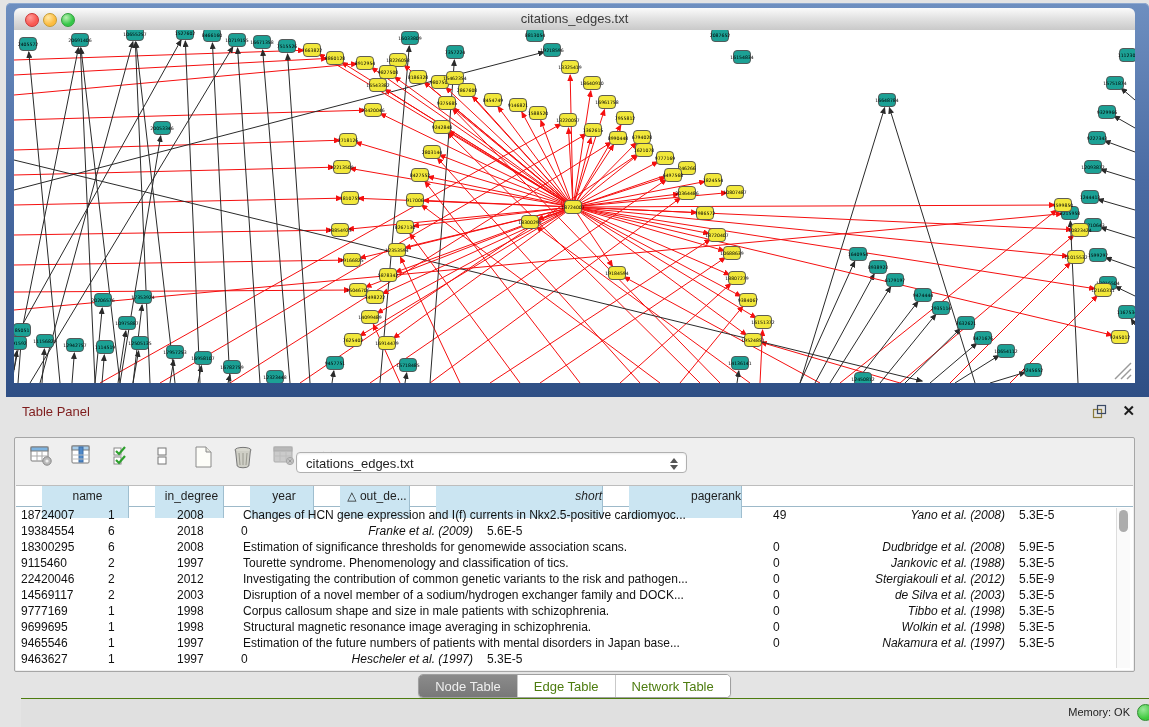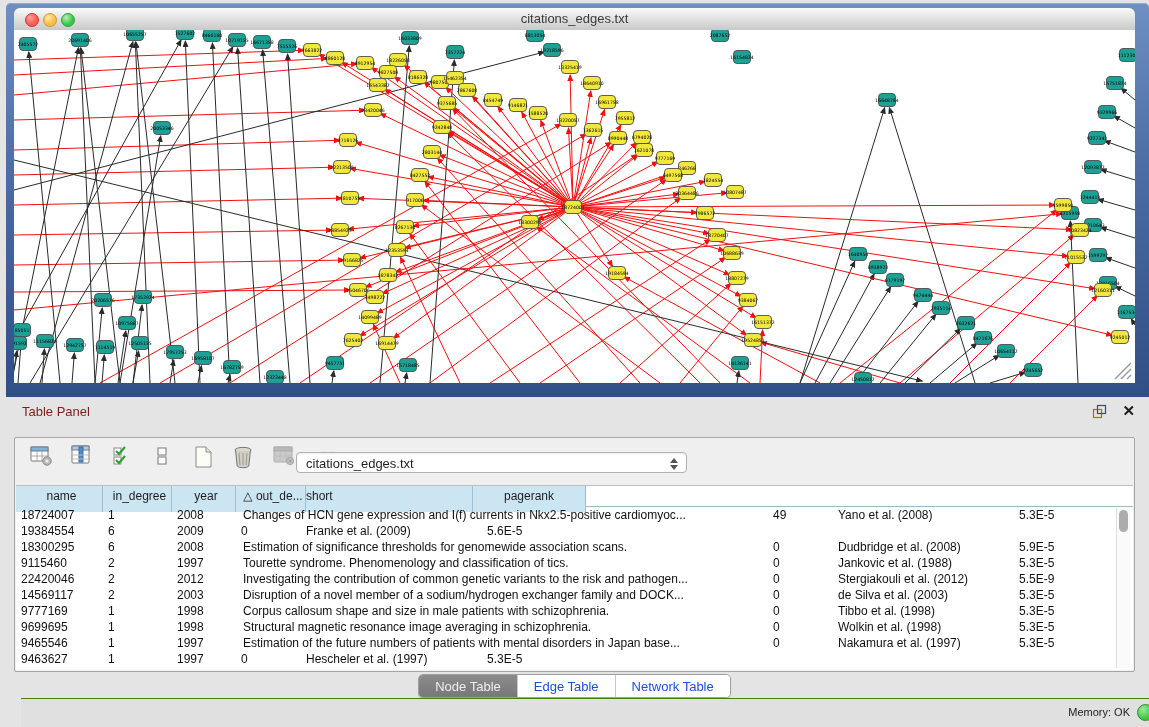--- a/index.html
+++ b/index.html
@@ -30,35 +30,35 @@
   .toolbar{left:8px;top:6px;height:34px;width:1100px;}
   .tbicon{display:inline-block;vertical-align:middle;margin:0 5px;width:26px;height:27px;text-align:center;}
   .combo{left:273px;top:8px;width:391px;height:21px;background:#fff;border:1px solid #b0b0b0;
     border-radius:4px;box-shadow:inset 0 1px 2px rgba(0,0,0,.08);font-size:13px;color:#1f1f1f;
     line-height:21px;padding-left:9px;box-sizing:border-box;}
   .combo .arrows{position:absolute;right:7px;top:3px;width:9px;height:15px;}
   .combo .arrows i{display:block;width:0;height:0;border-left:4px solid transparent;border-right:4px solid transparent;margin:2px 0;}
   .up{border-bottom:5px solid #555;} .dn{border-top:5px solid #555;}
   .tableWrap{left:1px;top:47px;width:1117px;height:184px;background:#fff;border-top:1px solid #bdbdbd;}
   .thead{left:0;top:0;height:20px;width:1117px;background:#fff;border-bottom:1px solid #9db9c9;display:flex;}
-  .th{background:#cbe5f2;border-right:1px solid #9fbecf;box-sizing:border-box;height:26px;
-      line-height:20px;text-align:center;font-size:12px;color:#1e1e1e;}
+  .th{background:#cbe5f2;border-right:1px solid #9fbecf;box-sizing:border-box;height:32px;
+      line-height:20px;text-align:center;font-size:12px;color:#1e1e1e;margin-left:26px;}
   .rows{left:0;top:21px;width:1102px;}
   .trow{display:flex;height:16px;line-height:16px;font-size:12px;color:#111;}
   .td{box-sizing:border-box;white-space:nowrap;overflow:hidden;}
   .c0{width:87px;padding-left:5px;} .c1{width:69px;padding-left:5px;} .c2{width:64px;padding-left:5px;}
   .c3{width:532px;padding-left:7px;} .c4{width:70px;padding-left:5px;}
-  .c5{width:167px;text-align:left;} .c6{width:113px;padding-left:14px;}
+  .c5{width:167px;text-align:right;font-style:italic;} .c6{width:113px;padding-left:14px;}
   .vscroll{right:3px;top:22px;width:13px;height:160px;background:#fafafa;border-left:1px solid #ddd;}
   .vthumb{left:2px;top:2px;width:9px;height:22px;background:#acacac;border-radius:5px;}
   
   .tabs{left:0;top:674px;width:1149px;height:22px;text-align:center;}
   .seg{display:inline-flex;border:1px solid #9f9f9f;border-radius:5px;overflow:hidden;background:#fff;
        box-shadow:0 1px 1px rgba(0,0,0,.15);height:22px;}
-  .seg button{border:none;margin:0;padding:0 16px;font-size:13px;height:22px;background:#fff;color:#1d4ed8;
+  .seg button{border:none;margin:0;padding:0 16px;font-size:13px;height:22px;background:#fff;color:#4d7c0f;
        font-family:"Liberation Sans",sans-serif;border-right:1px solid #c9c9c9;}
   .seg button:last-child{border-right:none;}
   .seg button.active{background:linear-gradient(180deg,#8b8b8b,#787878);color:#efefef;}
   .statusbar{left:0;top:698px;width:1149px;height:29px;background:#e0e0e0;border-top:1px solid #4d7c0f;margin-left:21px;}
   .mem{right:40px;top:7px;font-size:11px;color:#222;}
   .memdot{right:16px;top:5px;width:15px;height:15px;border-radius:50%;
     background:radial-gradient(circle at 35% 30%,#9ae89a,#3dc93d 65%);border:1px solid #2e8b2e;}
 </style>
 </head>
 <body>
@@ -559,36 +559,36 @@
     </div>
   </div>
 
   <div class="abs tableWrap">
     <div class="thead">
       <div class="th c0">name</div>
       <div class="th c1">in_degree</div>
       <div class="th c2">year</div>
       <div class="th c4">△ out_de...</div>
       <div class="th c5">short</div>
-      <div class="th c6" style="padding-left:0;text-align:center;">pagerank</div>
+      <div class="th c6" style="padding-left:0;text-align:right;">pagerank</div>
     </div>
     <div class="abs rows">
         <div class="trow">
           <div class="td c0">18724007</div>
           <div class="td c1">1</div>
           <div class="td c2">2008</div>
           <div class="td c3">Changes of HCN gene expression and I(f) currents in Nkx2.5-positive cardiomyoc...</div>
           <div class="td c4">49</div>
           <div class="td c5">Yano et al. (2008)</div>
           <div class="td c6">5.3E-5</div>
         </div>
         <div class="trow">
           <div class="td c0">19384554</div>
           <div class="td c1">6</div>
-          <div class="td c2">2009</div>
+          <div class="td c2">2018</div>
           <div class="td c4">0</div>
           <div class="td c5">Franke et al. (2009)</div>
           <div class="td c6">5.6E-5</div>
         </div>
         <div class="trow">
           <div class="td c0">18300295</div>
           <div class="td c1">6</div>
           <div class="td c2">2008</div>
           <div class="td c3">Estimation of significance thresholds for genomewide association scans.</div>
           <div class="td c4">0</div>

